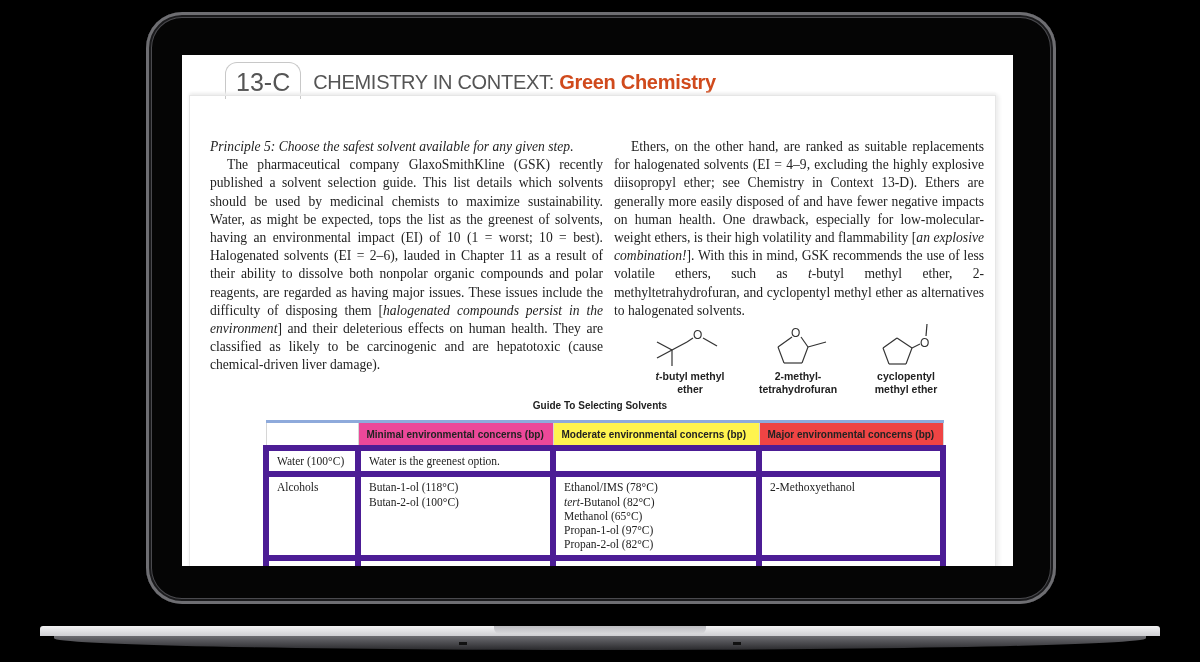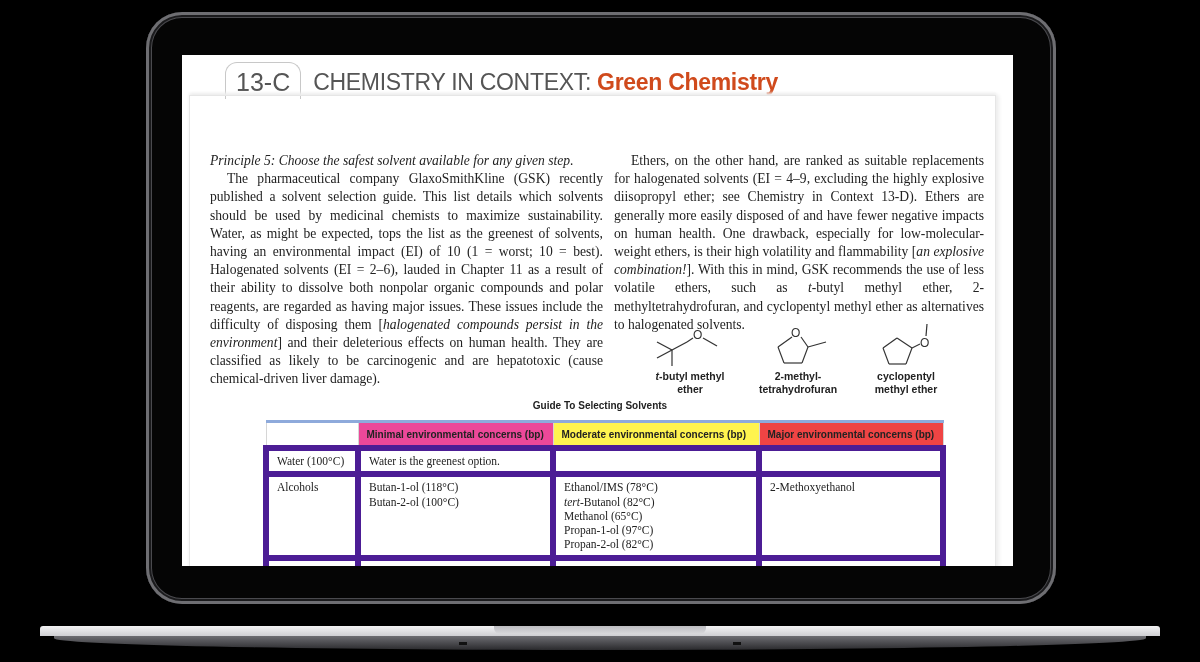--- a/index.html
+++ b/index.html
@@ -15,27 +15,27 @@
           background:linear-gradient(#f2f2f4, #cfcfd3); border-radius:3px 3px 0 0; }
   .base-under { position:absolute; left:54px; top:636px; width:1092px; height:14px;
           background:linear-gradient(#6d6d72, #2a2a2d); border-radius:0 0 60% 60% / 0 0 100% 100%; }
   .notch { position:absolute; left:494px; top:626px; width:212px; height:8px; background:linear-gradient(#bdbdc1,#d9d9dc); border-radius:0 0 6px 6px; }
   .foot { position:absolute; top:642px; width:8px; height:3px; background:#111; }
 
   
   .tab-row { position:absolute; left:22px; top:4px; display:flex; align-items:flex-end; height:40px;padding-left:21px; }
   .chap-tab { border:1px solid #c8c8c8; border-bottom:none; border-radius:12px 12px 0 0; padding:2px 10px 0 10px;
               font-size:25px; color:#555; height:34px; line-height:34px; background:#fff; }
-  .chap-title { font-size:23px; color:#555; margin-left:12px; line-height:34px; letter-spacing:-0.3px; }
+  .chap-title { font-size:20px; color:#555; margin-left:12px; line-height:34px; letter-spacing:-0.3px; }
   .chap-title .accent { color:#d04a1c; font-weight:bold; }
 
   .box { position:absolute; left:7px; top:40px; width:805px; height:480px; border:1px solid #e6e6e6; box-shadow: 0 -2px 3px #eee, 3px 0 4px #eee; }
   .box-title { position:absolute; left:20px; top:12px; color:#d04a1c; font-weight:bold; font-size:17px; }
 
-  .col { position:absolute; top:56px; font-family:"Liberation Serif", serif; font-size:13.6px; line-height:18.2px; color:#222; text-align:justify; }
+  .col { position:absolute; top:42px; font-family:"Liberation Serif", serif; font-size:13.6px; line-height:18.2px; color:#222; text-align:justify; }
   .col p { margin:0; }
   .col .indent { text-indent:17px; }
   .col-left { left:20px; width:393px; }
   .col-right { left:424px; width:370px; }
   .principle { font-style:italic; }
 
   .molecules { position:absolute; left:445px; top:228px; width:330px; height:80px; }
   .mol { position:absolute; top:0; width:110px; text-align:center; }
   .mol svg { display:block; margin:0 auto; }
   .mol-label { font-size:10.5px; font-weight:bold; color:#222; line-height:13px; margin-top:4px; }

